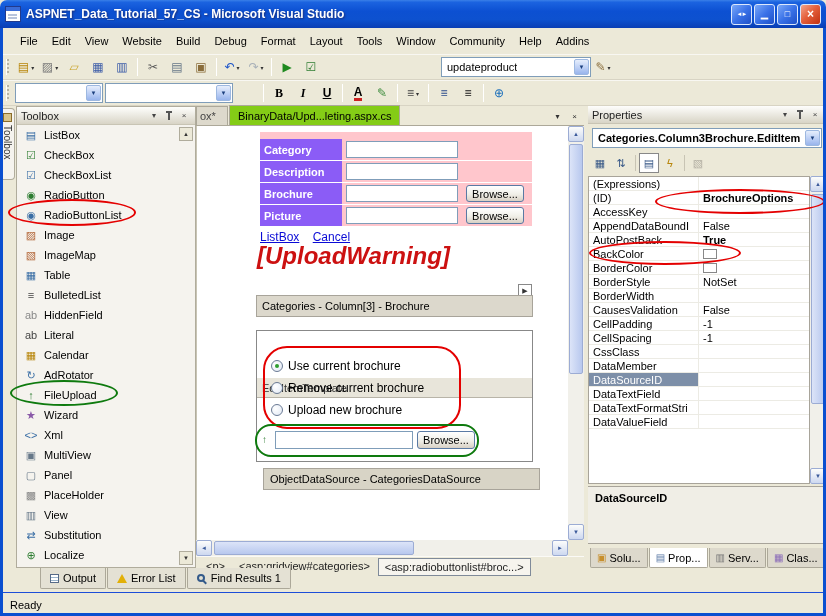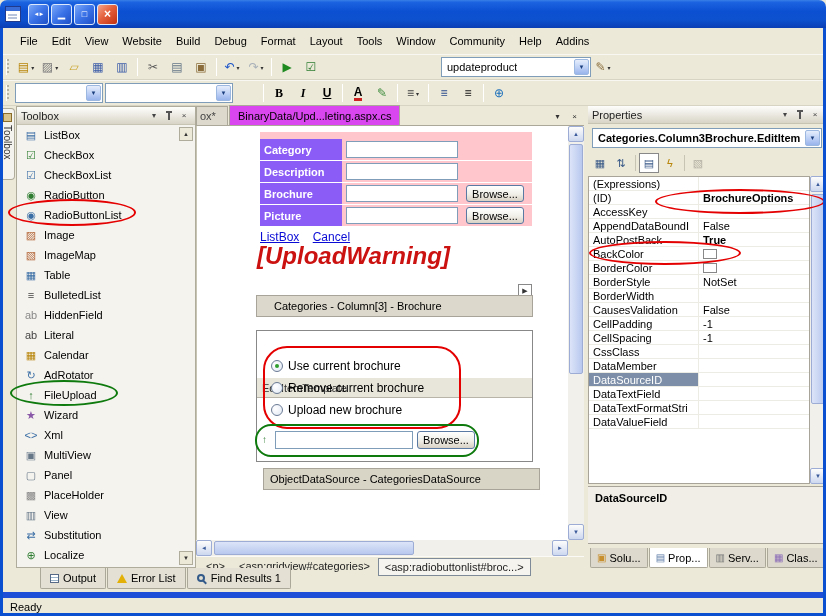--- a/index.html
+++ b/index.html
@@ -66,40 +66,40 @@
 .tbx-label{white-space:nowrap;}
 .tbx-scroll{position:absolute;right:2px;width:14px;height:14px;background:#ece9d8;border:1px solid #b0ac9c;display:flex;align-items:center;justify-content:center;font-size:6px;color:#333;}
 #tbx-up{top:20px;}
 #tbx-down{bottom:2px;}
 
 
 #docwell{position:absolute;left:196px;top:106px;width:388px;height:470px;}
 #doc-tabbar{position:absolute;left:0;top:0;width:388px;height:20px;background:#ece9d8;border-bottom:1px solid #aca899;display:flex;align-items:flex-end;}
 .doc-tab{height:19px;padding:0 8px;display:flex;align-items:center;background:#ddd9cc;border:1px solid #aca899;border-bottom:none;margin-right:1px;color:#444;white-space:nowrap;}
 .doc-tab.frag{width:32px;overflow:hidden;padding:0 3px;}
-.doc-tab.active{background:#d946ef;color:#000;height:20px;position:relative;z-index:2;margin-top:35px;}
+.doc-tab.active{background:#84cc16;color:#000;height:20px;position:relative;z-index:2;margin-top:35px;}
 #doc-tab-btns{position:absolute;right:2px;top:3px;display:flex;}
 .dt-btn{width:15px;height:14px;display:flex;align-items:center;justify-content:center;font-size:8px;color:#333;margin-left:2px;}
 
 #design-canvas{position:absolute;left:0;top:20px;width:372px;height:414px;background:#fff;overflow:hidden;border-left:1px solid #c8c4b4;}
 
 
 #gv-topstrip{position:absolute;left:63px;top:6px;width:272px;height:7px;background:#ffc6cc;}
 #gv-form{position:absolute;left:63px;top:13px;width:272px;}
 .gv-row{display:flex;height:22px;}
 .gv-label{width:82px;background:#8b5cf6;color:#fff;font-weight:bold;display:flex;align-items:center;padding-left:4px;border-bottom:1px solid #fff;}
 .gv-value{flex:1;background:#ffc6cc;display:flex;align-items:center;padding-left:4px;border-bottom:1px solid #fff;position:relative;}
 .gv-input{width:112px;height:17px;border:1px solid #7f9db9;background:#fff;font-size:11px;padding:0 2px;font-family:"Liberation Sans",sans-serif;}
 .xp-btn{background:linear-gradient(180deg,#ffffff,#f0efe8 55%,#d8d0c4);border:1px solid #5a7aa4;border-radius:3px;font-size:11px;font-family:"Liberation Sans",sans-serif;color:#000;}
 .gv-browse{position:absolute;right:8px;width:58px;height:17px;}
 #insert-cancel{position:absolute;left:63px;top:104px;font-size:12px;}
 .design-link{color:#0b0bd6;text-decoration:underline;margin-right:10px;}
 #upload-warning{position:absolute;left:60px;top:116px;font-size:24px;font-weight:bold;font-style:italic;color:#cc1111;white-space:nowrap;}
 #smart-tag{position:absolute;left:321px;top:158px;width:14px;height:14px;border:1px solid #888;background:#fff;display:flex;align-items:center;justify-content:center;font-size:7px;color:#333;}
-#gv-colheader{position:absolute;left:59px;top:169px;width:277px;height:22px;background:#dcd8cc;border:1px solid #a8a49a;display:flex;align-items:center;padding-left:17px;}
+#gv-colheader{position:absolute;left:59px;top:169px;width:277px;height:22px;background:#dcd8cc;border:1px solid #a8a49a;display:flex;align-items:center;padding-left:5px;}
 #template-box{position:absolute;left:59px;top:204px;width:277px;height:132px;border:1px solid #888;background:#fff;}
 #template-header{height:20px;background:#e8e5da;border-bottom:1px solid #b8b4a8;display:flex;align-items:center;padding-left:5px;color:#333;margin-top:47px;}
 #radio-list{position:absolute;left:14px;top:24px;}
 .radio-row{display:flex;align-items:center;height:22px;}
 .radio{width:12px;height:12px;border-radius:50%;border:1px solid #6a7a94;background:radial-gradient(circle at 35% 35%,#ffffff,#e0e8f4);margin-right:5px;position:relative;flex:0 0 auto;}
 .radio.checked::after{content:'';position:absolute;left:3px;top:3px;width:4px;height:4px;border-radius:50%;background:#2f9e2f;}
 .radio-label{font-size:12px;white-space:nowrap;}
 #upload-row{position:absolute;left:5px;top:100px;display:flex;align-items:center;}
 #upload-icon{width:13px;font-size:10px;color:#2e7d32;line-height:1;}
 #upload-input{width:138px;height:18px;border:1px solid #7f9db9;background:#fff;font-family:"Liberation Sans",sans-serif;}
@@ -149,21 +149,21 @@
 .ptab.active{background:#fff;}
 .ptab-icon{margin-right:3px;font-size:10px;line-height:1;}
 
 
 #bottom-tabs-left{position:absolute;left:40px;top:568px;height:21px;display:flex;}
 .btab{display:flex;align-items:center;padding:0 9px;border:1px solid #aca899;border-top:none;background:#e4e1d4;border-radius:0 0 2px 2px;margin-right:1px;white-space:nowrap;}
 .output-icon{width:9px;height:9px;border:1px solid #566a88;background:repeating-linear-gradient(180deg,#fff 0 2px,#9ab4cc 2px 3px);margin-right:4px;}
 .error-list-icon{width:0;height:0;border-left:5px solid transparent;border-right:5px solid transparent;border-bottom:9px solid #e2b007;margin-right:4px;}
 .find-results-icon{width:8px;height:8px;border:2px solid #345a8a;border-radius:50%;position:relative;margin-right:6px;}
 .find-results-icon::after{content:'';position:absolute;right:-4px;bottom:-3px;width:5px;height:2px;background:#345a8a;transform:rotate(45deg);}
-#statusbar{position:absolute;left:0;top:592px;width:826px;height:24px;background:#ece9d8;border-top:6px solid #1d4ed8;display:flex;align-items:center;padding:0 10px;}
+#statusbar{position:absolute;left:0;top:592px;width:826px;height:24px;background:#ece9d8;border-top:1px solid #1d4ed8;display:flex;align-items:center;padding:0 10px;}
 
 
 .frame{position:absolute;background:#0a4fd0;z-index:70;}
 #frame-l{left:0;top:28px;width:3px;height:588px;}
 #frame-r{right:0;top:28px;width:3px;height:588px;}
 #frame-b{left:0;top:613px;width:826px;height:3px;}
 
 
 .ann{position:absolute;z-index:60;pointer-events:none;}
 .ann.red{border:2px solid #e40000;}
@@ -175,20 +175,21 @@
 #ann-id{left:655px;top:189px;width:170px;height:25px;border-radius:50%;}
 #ann-autopostback{left:589px;top:241px;width:152px;height:24px;border-radius:50%;}
 </style>
 </head>
 <body>
 
 <div id="app">
 
   <div id="titlebar">
     <div id="app-icon"></div>
+    <div id="title-text">ASPNET_Data_Tutorial_57_CS - Microsoft Visual Studio</div>
     <div class="winbtn" id="btn-arr">
         <span class="g">◄►</span>
       </div>
     <div class="winbtn" id="btn-min">
         <span class="g">▁</span>
       </div>
     <div class="winbtn" id="btn-max">
         <span class="g">□</span>
       </div>
     <div class="winbtn close" id="btn-close">

